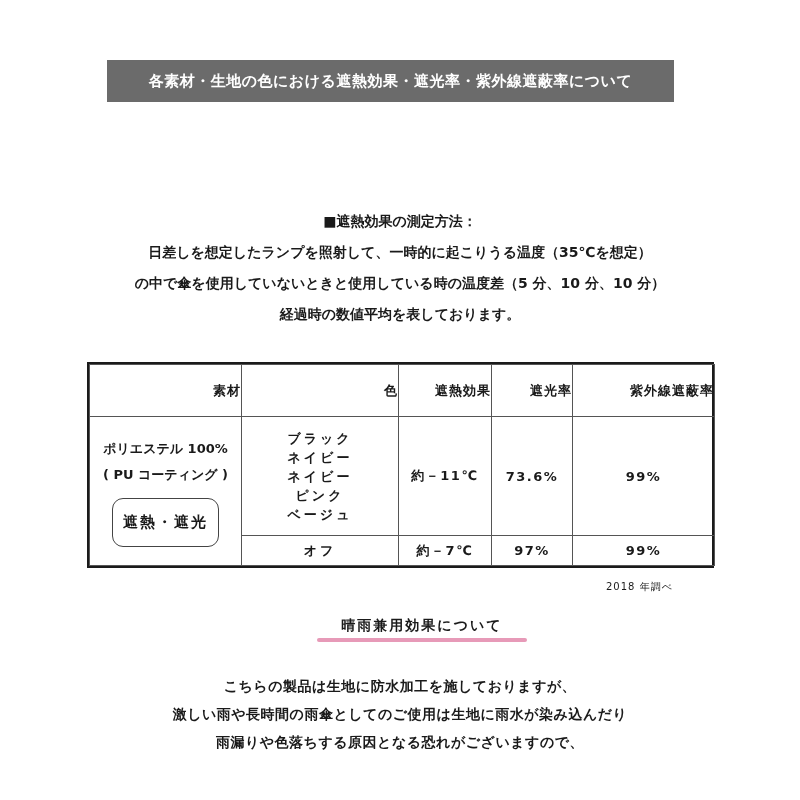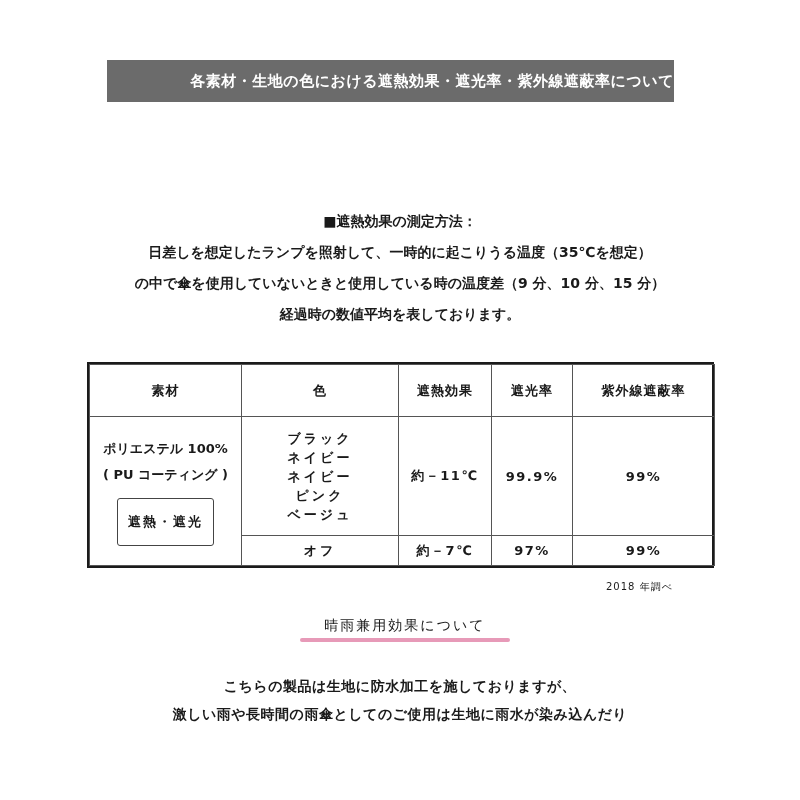--- a/index.html
+++ b/index.html
@@ -2,57 +2,57 @@
 <html><head>
   <meta charset="utf-8">
   <style>
     * { box-sizing: border-box; margin: 0; padding: 0; }
     html, body { width: 800px; height: 800px; background: #ffffff; overflow: hidden; }
     body { position: relative; font-family: "DejaVu Sans", sans-serif; color: #1a1a1a; }
 
     .title-bar {
       position: absolute; left: 107px; top: 60px; width: 567px; height: 42px;
       background: #6b6b6b; color: #ffffff;
-      display: flex; align-items: center; justify-content: flex-end;
+      display: flex; align-items: center; justify-content: center;
       font-size: 15px; letter-spacing: 0.5px; font-weight: bold;
     }
 
     .method {
       position: absolute; left: 0; top: 170px; width: 800px; text-align: center;
       font-size: 14px; font-weight: bold; color: #1a1a1a; margin-top: 36px;
     }
     .method .line { height: 31px; line-height: 31px; white-space: nowrap; }
 
     .spec-table {
       position: absolute; left: 87px; top: 362px; width: 627px; height: 206px;
       border: 2px solid #1a1a1a; border-collapse: collapse;
     }
     .spec-table table { width: 100%; height: 100%; border-collapse: collapse; table-layout: fixed; }
     .spec-table th, .spec-table td {
       border: 1px solid #555555; text-align: center; vertical-align: middle;
       font-size: 13px; font-weight: bold; color: #1a1a1a;
     }
-    .spec-table th { height: 52px; letter-spacing: 1px; }
+    .spec-table th { height: 52px; letter-spacing: 1px; text-align: right; }
     .spec-table td.num { letter-spacing: 1.5px; }
     .colors-list div { line-height: 19px; letter-spacing: 3px; }
     .material-name { line-height: 26px; }
     .badge {
       display: inline-block; margin-top: 10px; padding: 14px 10px;
-      border: 1.5px solid #444; border-radius: 3px;
-      font-size: 13px; letter-spacing: 2px;
+      border: 1.5px solid #444; border-radius: 11px;
+      font-size: 15px; letter-spacing: 2px;
     }
 
     .survey-note {
       position: absolute; left: 606px; top: 580px;
       font-size: 10px; font-weight: normal; letter-spacing: 1px;
     }
 
     .section-heading {
-      position: absolute; left: 300px; top: 617px; width: 210px; text-align: center;
-      font-size: 14px; font-weight: normal; letter-spacing: 2px;
+      position: absolute; left: 317px; top: 617px; width: 210px; text-align: center;
+      font-size: 14px; font-weight: bold; letter-spacing: 2px;
     }
     .section-heading .underline {
       position: absolute; left: 0; right: 0; top: 21px; height: 4px;
       background: #e79ab8; border-radius: 2px;
     }
 
     .notice {
       position: absolute; left: 0; top: 672px; width: 800px; text-align: center;
       font-size: 14px; font-weight: bold;
     }
@@ -61,21 +61,21 @@
 </head>
 <body>
 
 <div class="title-bar">
   <span>各素材・生地の色における遮熱効果・遮光率・紫外線遮蔽率について</span>
 </div>
 
 <div class="method">
   <div class="line">■遮熱効果の測定方法：</div>
   <div class="line">日差しを想定したランプを照射して、一時的に起こりうる温度（35℃を想定）</div>
-  <div class="line">の中で傘を使用していないときと使用している時の温度差（9 分、10 分、15 分）</div>
+  <div class="line">の中で傘を使用していないときと使用している時の温度差（5 分、10 分、10 分）</div>
   <div class="line">経過時の数値平均を表しております。</div>
 </div>
 
 <div class="spec-table">
   <table>
     <colgroup>
       <col style="width:152px">
       <col style="width:157px">
       <col style="width:93px">
       <col style="width:81px">
@@ -98,21 +98,21 @@
           <div class="badge">遮熱・遮光</div>
         </td>
         <td class="colors-list">
           <div>ブラック</div>
           <div>ネイビー</div>
           <div>ネイビー</div>
           <div>ピンク</div>
           <div>ベージュ</div>
         </td>
         <td class="num">約－11℃</td>
-        <td class="num">99.9%</td>
+        <td class="num">73.6%</td>
         <td class="num">99%</td>
       </tr>
       <tr style="height:28px">
         <td class="colors-list">
           <div>オフ</div>
         </td>
         <td class="num">約－7℃</td>
         <td class="num">97%</td>
         <td class="num">99%</td>
       </tr>
@@ -123,13 +123,14 @@
 <div class="survey-note">2018 年調べ</div>
 
 <div class="section-heading">
   <span>晴雨兼用効果について</span>
   <div class="underline"></div>
 </div>
 
 <div class="notice">
   <div class="line">こちらの製品は生地に防水加工を施しておりますが、</div>
   <div class="line">激しい雨や長時間の雨傘としてのご使用は生地に雨水が染み込んだり</div>
+  <div class="line">雨漏りや色落ちする原因となる恐れがございますので、</div>
 </div>
 
 </body></html>

